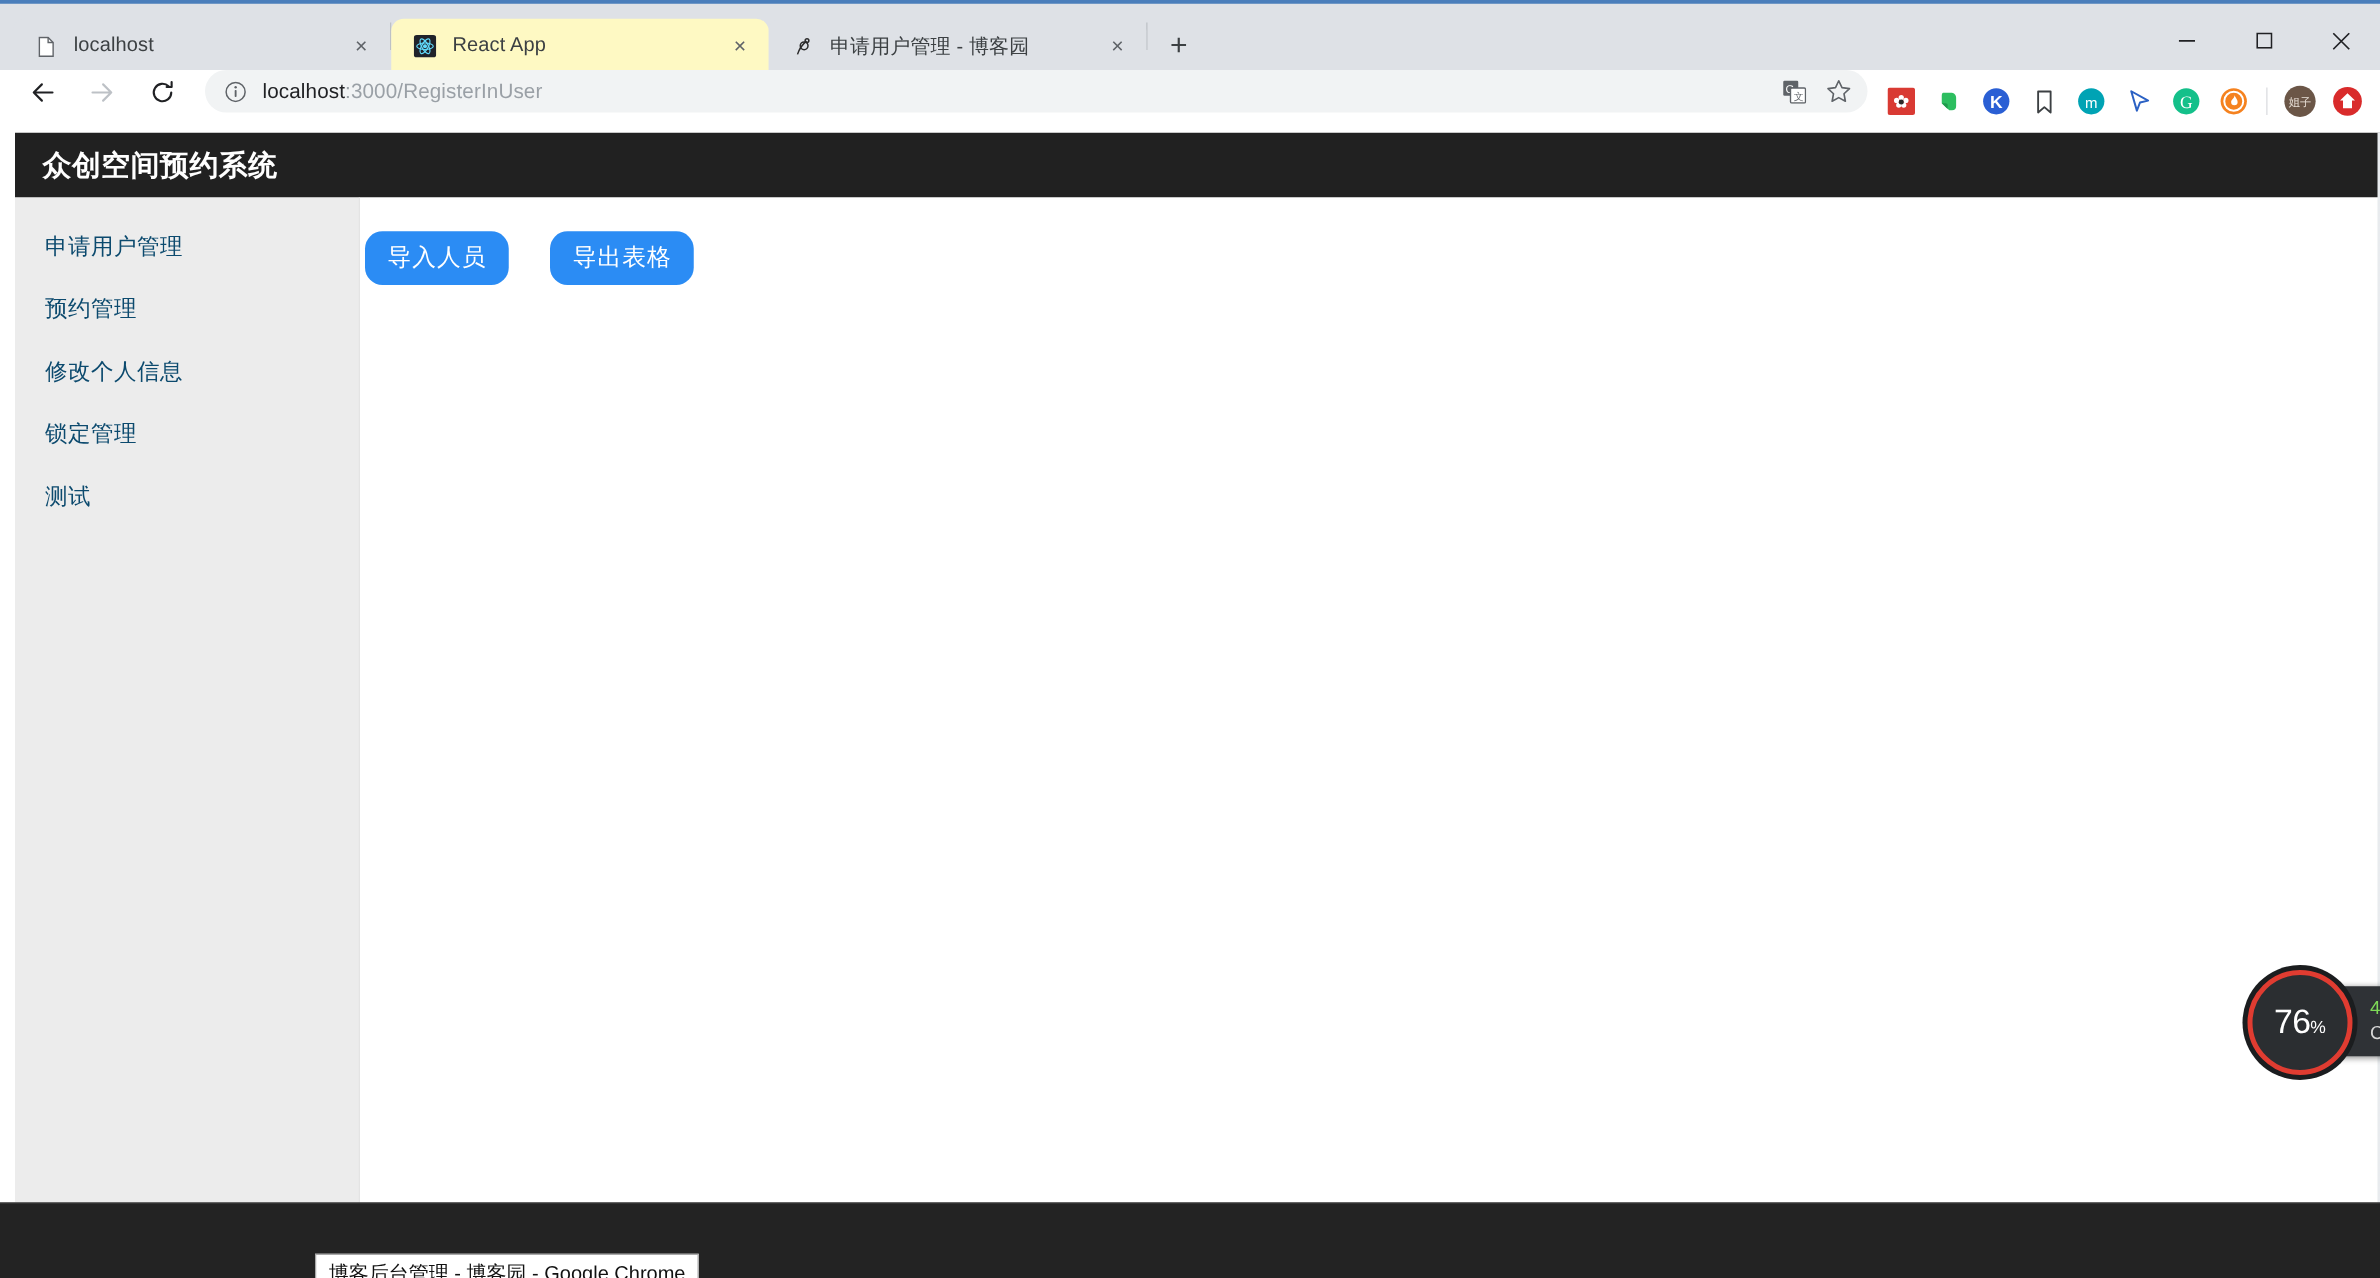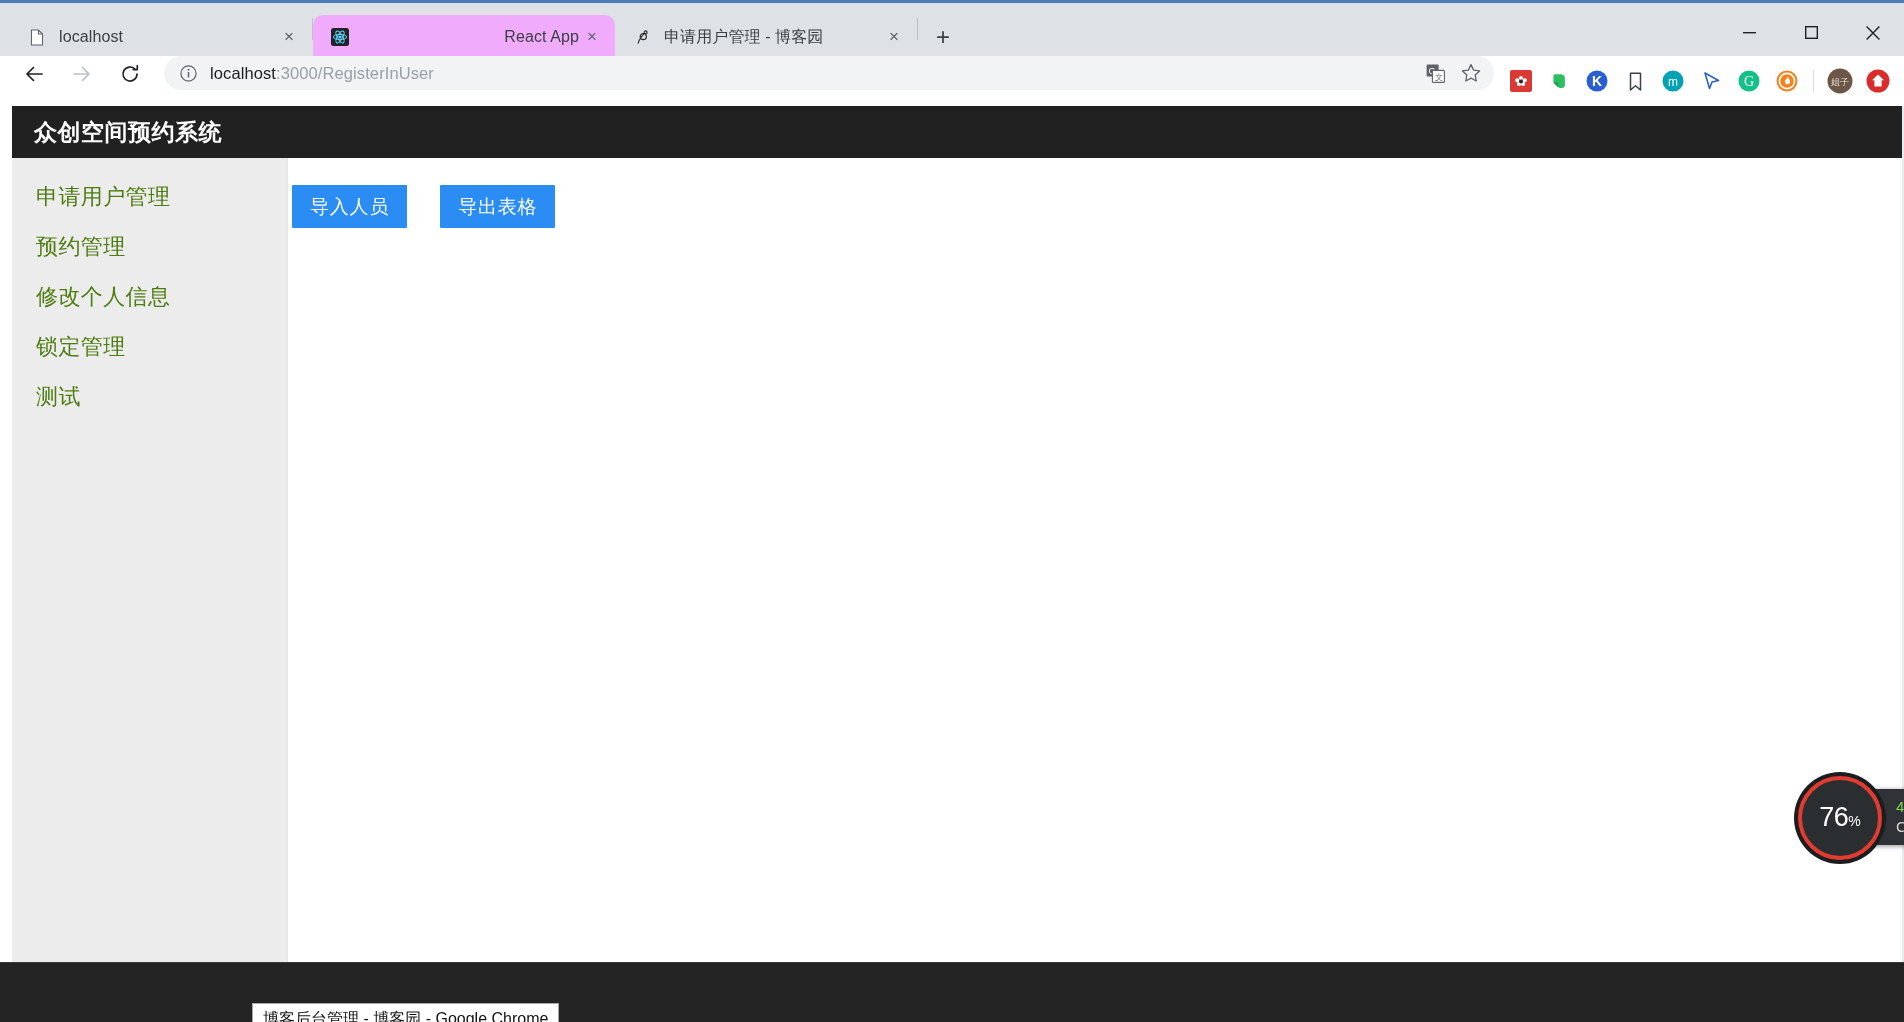--- a/index.html
+++ b/index.html
@@ -47,22 +47,21 @@
     width: 302px;
     display: flex;
     align-items: center;
     padding: 0 0 0 18px;
     box-sizing: border-box;
     border-radius: 10px 10px 0 0;
     background: #dee1e6;
     cursor: default;
   }
   .tab.active {
-    background: #f0abfc;
-    text-align: right;
+    background: #fef9c3;
   }
   .tab .tab-favicon {
     width: 18px;
     height: 18px;
     flex: 0 0 18px;
     margin-right: 13px;
     display: flex;
     align-items: center;
     justify-content: center;
   }
@@ -251,43 +250,43 @@
     border-right: 1px solid #e4e4e4;
     box-sizing: border-box;
     padding-top: 14px;
   }
   .sidebar-item {
     height: 50px;
     display: flex;
     align-items: center;
     padding-left: 24px;
     box-sizing: border-box;
-    color: #4d7c0f;
-    font-size: 22px;
+    color: #0c4a6e;
+    font-size: 18px;
     cursor: pointer;
     letter-spacing: 0.4px;
   }
 
   #app-main {
     position: absolute;
     left: 276px; top: 52px;
     width: 1628px;
     height: 804px;
     background: #ffffff;
   }
   #button-row {
     display: flex;
     align-items: flex-start;
     padding: 27px 0 0 2px;
   }
   .action-btn {
     background: #2b8cf4;
     color: #ffffff;
     border: none;
-    border-radius: 1px;
+    border-radius: 14px;
     font-size: 19px;
     font-family: "Liberation Sans", "DejaVu Sans", sans-serif;
     padding: 0 18px;
     height: 43px;
     line-height: 43px;
     cursor: pointer;
     letter-spacing: 0.8px;
   }
   #btn-import { margin-left: 2px; }
   #btn-export { margin-left: 33px; }

